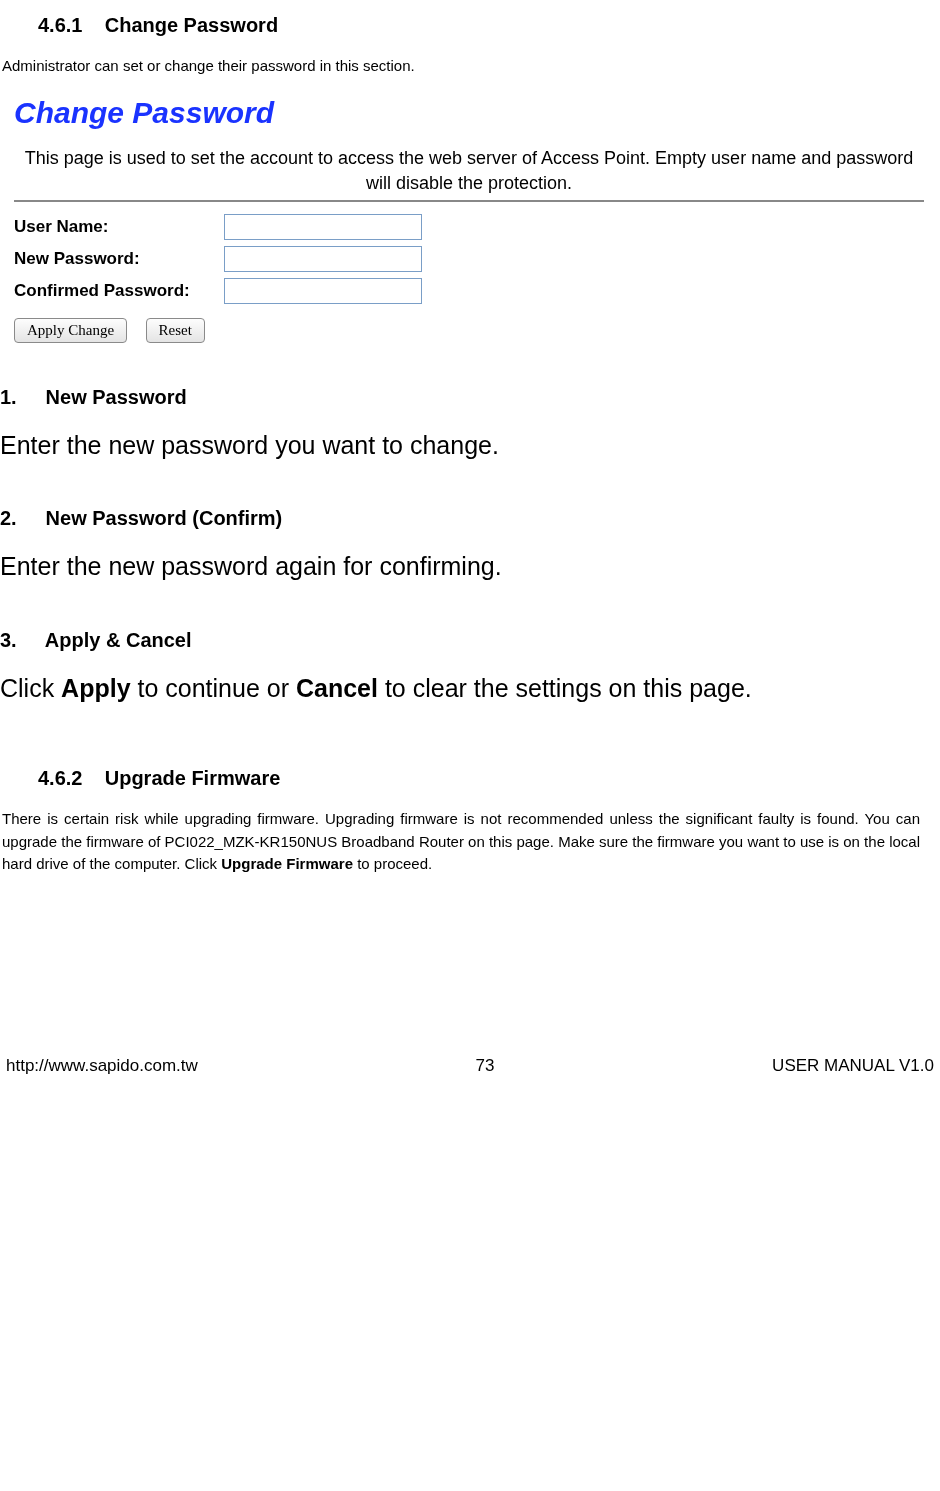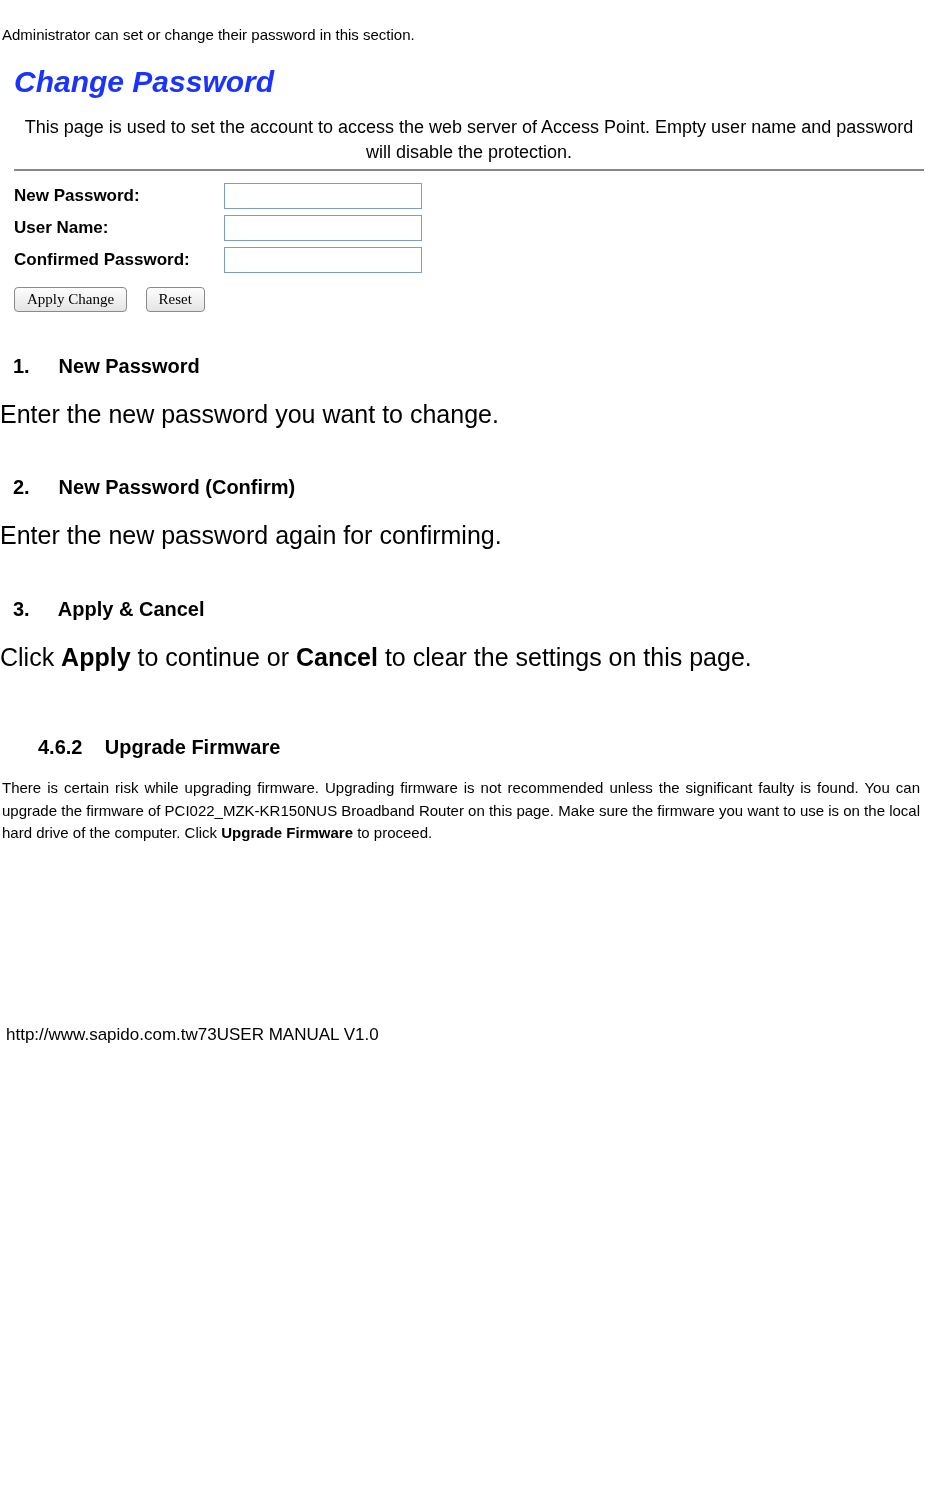--- a/index.html
+++ b/index.html
@@ -81,70 +81,75 @@
     border-radius: 4px;
     background: linear-gradient(#fdfdfd, #e4e4e4);
     margin-right: 14px;
     cursor: pointer;
   }
   
   .numh {
     font-size: 20px;
     font-weight: bold;
     margin: 43px 0 18px 0;
-    padding-left: 13px;
   }
   .numh .n {
     display: inline-block;
     width: 40px;
   }
   .body-inline {
     font-size: 25px;
     line-height: 1.5;
     margin: 14px 0 18px 0;
   }
   .justify {
     text-align: justify;
     text-justify: inter-word;
     line-height: 1.9;
   }
   .footer {
     display: flex;
+    justify-content: space-between;
     align-items: center;
     font-family: Verdana, Geneva, sans-serif;
     font-size: 17px;
     margin-top: 180px;
     padding: 0 6px;
+    gap: 32px;
   }
   .footer .c {
     text-align: center;
     flex: 0 0 auto;
   }
 </style>
 </head>
 <body>
 
 <div class="page">
   <div class="content">
 
+    <h3 class="section">
+      <span>4.6.1</span>&nbsp;&nbsp;&nbsp;
+      <span>Change Password</span>
+    </h3>
 
     <p class="body">Administrator can set or change their password in this section.</p>
 
     <div class="shot">
       <div class="shot-title">Change Password</div>
       <div class="shot-desc">This page is used to set the account to access the web server of Access Point. Empty user name and password will disable the protection.</div>
       <hr class="shot-hr">
 
       <div class="form-row">
+        <div class="form-label">User Name:</div>
+        <input class="form-input" type="text" style="">
+      </div>
+      <div class="form-row">
         <div class="form-label">New Password:</div>
         <input class="form-input" type="password" style="">
-      </div>
-      <div class="form-row">
-        <div class="form-label">User Name:</div>
-        <input class="form-input" type="text" style="">
       </div>
       <div class="form-row">
         <div class="form-label">Confirmed Password:</div>
         <input class="form-input" type="password" style="">
       </div>
 
       <div class="btn-row">
         <span class="btn">Apply Change</span>
         <span class="btn">Reset</span>
       </div>

